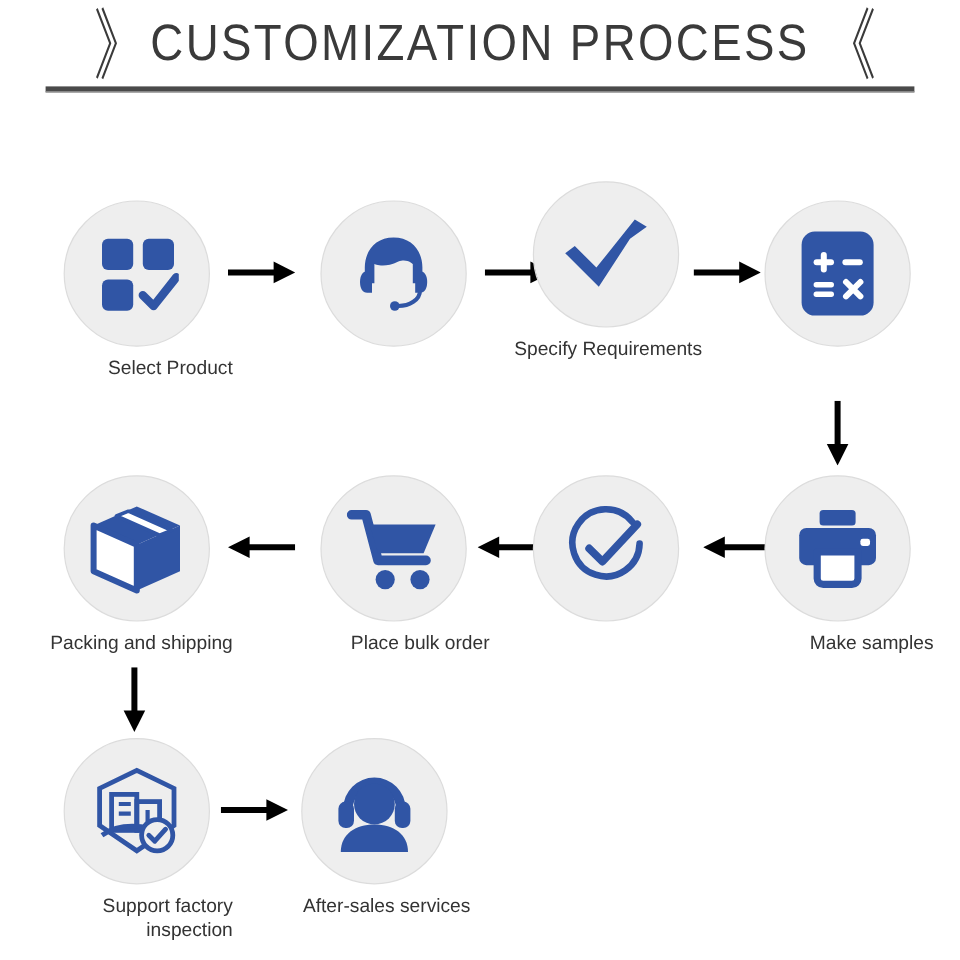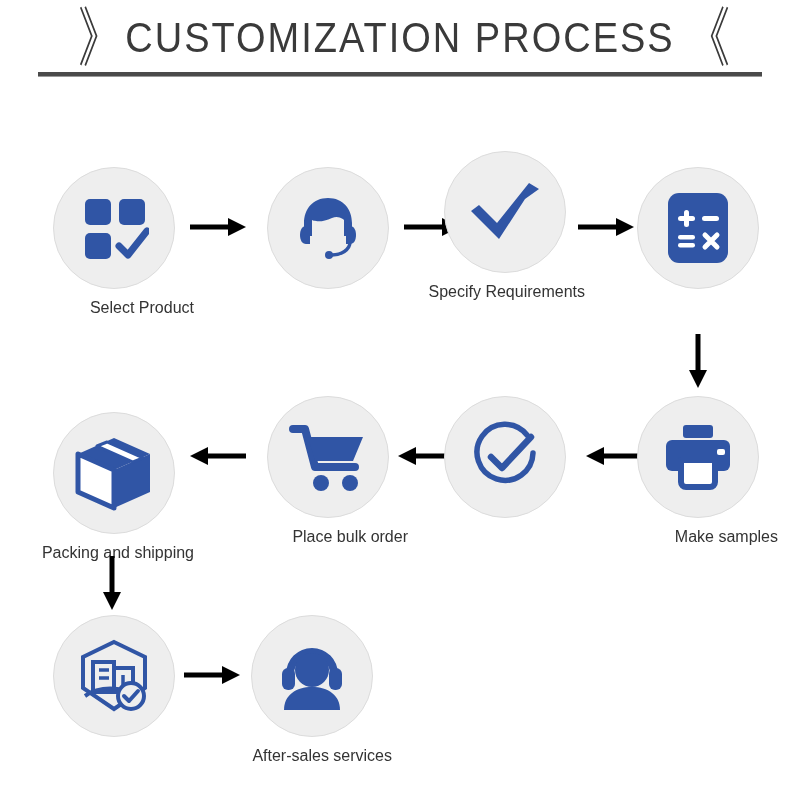--- a/index.html
+++ b/index.html
@@ -174,21 +174,21 @@
   </div>
 </div>
 
 <div class="arrow-v" style="left:686px; top:334px;">
   <svg width="24" height="54" viewBox="0 0 24 54">
     <line x1="12" y1="0" x2="12" y2="38" stroke="#000" stroke-width="5"></line>
     <polygon points="3,36 21,36 12,54" fill="#000"></polygon>
   </svg>
 </div>
 
-<div class="node" style="left:34px; top:412px;">
+<div class="node" style="left:34px; top:396px;">
   <div class="circle">
     <svg width="78" height="76" viewBox="0 0 78 76">
       <polygon points="39,3 75,19 39,35 3,19" fill="#3055a5"></polygon>
       <polygon points="3,19 39,35 39,73 3,57" fill="#ffffff" stroke="#3055a5" stroke-width="5" stroke-linejoin="round"></polygon>
       <polygon points="75,19 39,35 39,73 75,57" fill="#3055a5"></polygon>
       <polygon points="22,11 58,27 68,23 32,7" fill="#ffffff" stroke="#3055a5" stroke-width="3" stroke-linejoin="round"></polygon>
     </svg>
   </div>
   <div class="node-label">Packing and shipping</div>
 </div>
@@ -261,20 +261,22 @@
       <rect x="18" y="24" width="21" height="30" fill="none" stroke="#3055a5" stroke-width="4"></rect>
       <line x1="24" y1="32" x2="34" y2="32" stroke="#3055a5" stroke-width="3.5"></line>
       <line x1="24" y1="40" x2="34" y2="40" stroke="#3055a5" stroke-width="3.5"></line>
       <rect x="39" y="30" width="19" height="24" fill="none" stroke="#3055a5" stroke-width="4"></rect>
       <line x1="48" y1="37" x2="48" y2="47" stroke="#3055a5" stroke-width="3.5"></line>
       <path d="M10 58 C24 48 46 48 62 58" fill="none" stroke="#3055a5" stroke-width="4"></path>
       <circle cx="56" cy="58" r="13" fill="#eeeeee" stroke="#3055a5" stroke-width="4"></circle>
       <path d="M49 58 L54 63 L63 53" fill="none" stroke="#3055a5" stroke-width="4" stroke-linecap="round" stroke-linejoin="round"></path>
     </svg>
   </div>
+  <div class="node-label">Support factory
+inspection</div>
 </div>
 
 <div class="arrow-h" style="left:184px; top:663px;">
   <svg width="56" height="24" viewBox="0 0 56 24">
     <line x1="0" y1="12" x2="40" y2="12" stroke="#000" stroke-width="5"></line>
     <polygon points="38,3 56,12 38,21" fill="#000"></polygon>
   </svg>
 </div>
 
 <div class="node" style="left:232px; top:615px;">

